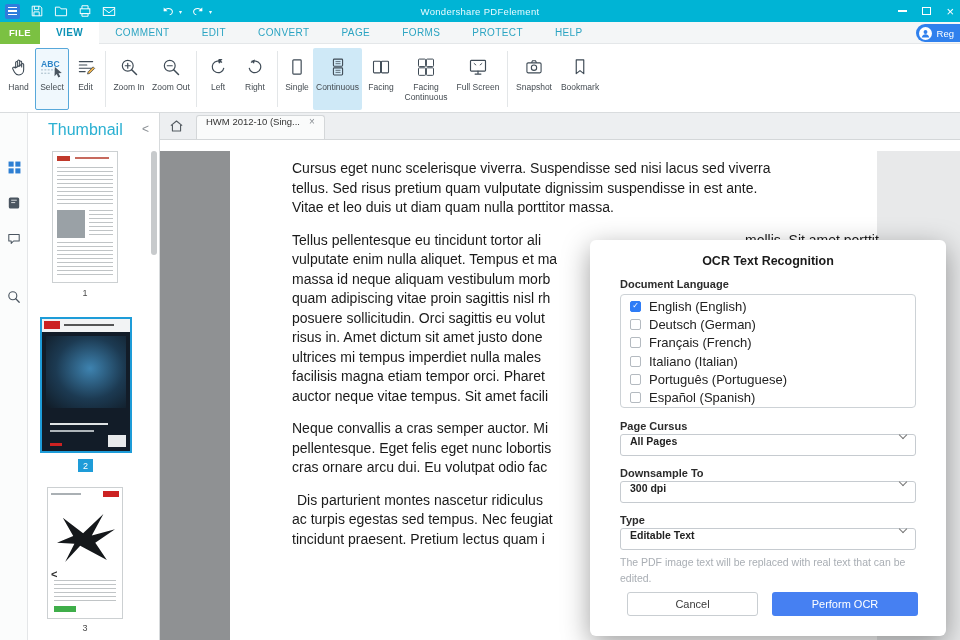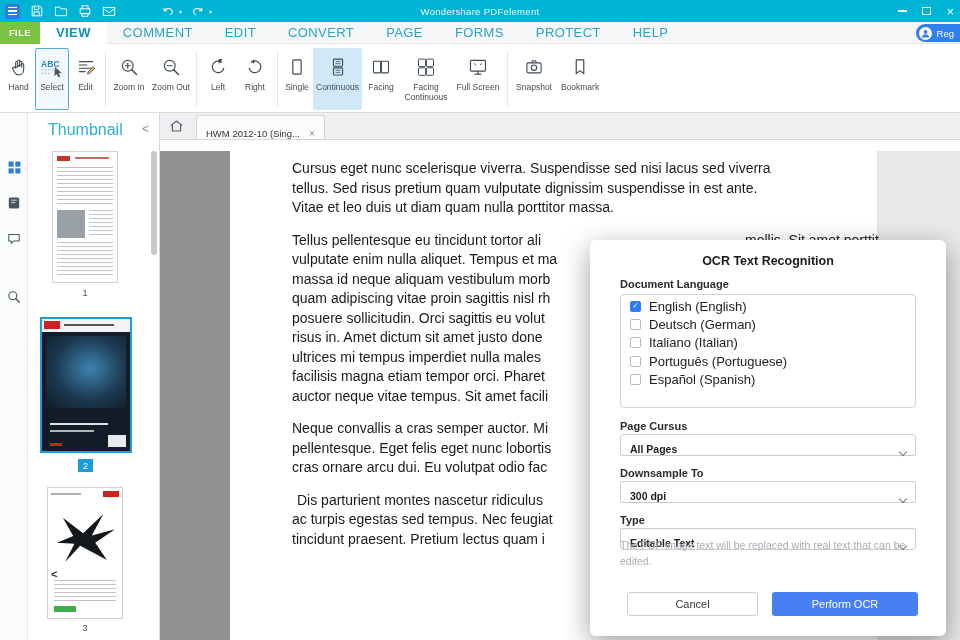--- a/index.html
+++ b/index.html
@@ -21,42 +21,42 @@
   .tb-win{position:absolute;right:6px;top:0;height:22px;display:flex;align-items:center;gap:15px}
   .win-min{width:9px;height:1.5px;background:#fff}
   .win-max{width:9px;height:8px;border:1.2px solid #fff}
   .win-close{color:#fff;font-size:13px;line-height:1}
 
   
   .menubar{position:absolute;left:0;top:22px;width:960px;height:22px;background:#f4f6f7;
            border-bottom:1px solid #e4e7e9;display:flex;align-items:center}
   .file-btn{width:40px;height:22px;background:#7bc142;color:#fff;font-size:9.5px;font-weight:bold;
             display:flex;align-items:center;justify-content:center;letter-spacing:.4px}
-  .mtab{font-size:13px;color:#2ba4c2;padding:0 16px;height:22px;display:flex;align-items:center;letter-spacing:.4px}
+  .mtab{font-size:10px;color:#2ba4c2;padding:0 16px;height:22px;display:flex;align-items:center;letter-spacing:.4px}
   .mtab.active{background:#fff;color:#0d92b6;font-weight:bold}
   .reg-btn{position:absolute;right:-10px;top:2px;height:18px;background:#2f80ed;border-radius:9px;
            color:#fff;font-size:9.5px;display:flex;align-items:center;gap:5px;padding:0 16px 0 3px}
 
   
   .ribbon{position:absolute;left:0;top:44px;width:960px;height:69px;background:#fff;
           border-bottom:1px solid #d9dcde;display:flex;align-items:flex-start;padding:4px 0 0 2px}
   .rsep{width:1px;height:56px;background:#e3e6e8;margin:3px 3px 0;flex:none}
   .tool{display:flex;flex-direction:column;align-items:center;height:62px;padding:4px 2px 0;
         border:1px solid transparent;border-radius:2px;flex:none}
   .ticon{height:28px;display:flex;align-items:center;justify-content:center}
   .tlabel{font-size:8.5px;color:#454c52;margin-top:1px;text-align:center;line-height:1.2}
   .tool.sel-border{border-color:#57a8da;background:#f0f8fd}
   .tool.sel-fill{background:#cfe9f7}
 
   
   .tabbar{position:absolute;left:160px;top:113px;width:800px;height:27px;background:#edeff1;
           border-bottom:1px solid #d4d7d9;display:flex;align-items:flex-end}
   .home{width:32px;height:26px;display:flex;align-items:center;justify-content:center}
   .doctab{height:24px;background:#fafbfb;border:1px solid #d4d7d9;border-bottom:none;
-          border-radius:3px 3px 0 0;display:flex;align-items:flex-end;font-size:9.5px;color:#333;
+          border-radius:3px 3px 0 0;display:flex;align-items:flex-start;font-size:9.5px;color:#333;
           padding:0 9px;gap:9px;margin-left:4px}
   .doctab .close{color:#8a8f94;font-size:10px}
 
   
   .leftrail{position:absolute;left:0;top:113px;width:28px;height:527px;background:#fbfcfc;
             border-right:1px solid #e4e6e8}
   .rail-ic{position:absolute;left:0;width:28px;height:24px;display:flex;align-items:center;justify-content:center}
 
   
   .thumbpanel{position:absolute;left:28px;top:113px;width:132px;height:527px;background:#fff;
@@ -87,25 +87,25 @@
              font-weight:bold;color:#1b1b1b}
   .flabel{position:absolute;left:30px;font-size:11px;font-weight:bold;color:#2c2c2c}
   .listbox{position:absolute;left:30px;top:54px;width:296px;height:114px;border:1px solid #cdd2d6;border-radius:4px;
            padding-top:2px;background:#fff}
   .lrow{height:18.3px;display:flex;align-items:center;padding-left:9px;gap:8px}
   .cbx{width:11px;height:11px;border:1px solid #b4bac0;border-radius:2px;background:#fff;flex:none;
        display:flex;align-items:center;justify-content:center}
   .cbx.checked{background:#2e7cf6;border-color:#2e7cf6;color:#fff;font-size:8px;line-height:1}
   .lrow .llabel{font-size:13px;color:#222}
   .sel{position:absolute;left:30px;width:296px;height:22px;border:1px solid #c6cbd0;border-radius:3px;
-       background:#fff;font-size:10.5px;font-weight:bold;color:#222;display:flex;align-items:flex-end;
+       background:#fff;font-size:10.5px;font-weight:bold;color:#222;display:flex;align-items:flex-start;
        justify-content:space-between;padding:0 9px}
   .chev{width:6px;height:6px;border-right:1.4px solid #777;border-bottom:1.4px solid #777;
         transform:rotate(45deg);margin-top:-3px;flex:none}
-  .hint{position:absolute;left:30px;top:298px;width:302px;font-size:10.5px;color:#a9aeb4;line-height:1.5}
+  .hint{position:absolute;left:30px;top:315px;width:302px;font-size:10.5px;color:#a9aeb4;line-height:1.5}
   .dbtn{position:absolute;top:352px;height:24px;border-radius:3px;font-size:11px;display:flex;
         align-items:center;justify-content:center}
   .dbtn.cancel{left:37px;width:131px;border:1px solid #c9ced2;background:#fff;color:#3a3a3a}
   .dbtn.perform{left:182px;width:146px;background:#4680f2;color:#fff}
 </style>
 </head>
 <body>
 
 <div id="app">
 
@@ -478,20 +478,24 @@
       <div class="lrow">
         <span class="cbx checked">✓</span>
         <span class="llabel">English (English)</span>
       </div>
       <div class="lrow">
         <span class="cbx"></span>
         <span class="llabel">Deutsch (German)</span>
       </div>
       <div class="lrow">
         <span class="cbx"></span>
+        <span class="llabel">Français (French)</span>
+      </div>
+      <div class="lrow">
+        <span class="cbx"></span>
         <span class="llabel">Italiano (Italian)</span>
       </div>
       <div class="lrow">
         <span class="cbx"></span>
         <span class="llabel">Português (Portuguese)</span>
       </div>
       <div class="lrow">
         <span class="cbx"></span>
         <span class="llabel">Español (Spanish)</span>
       </div>

